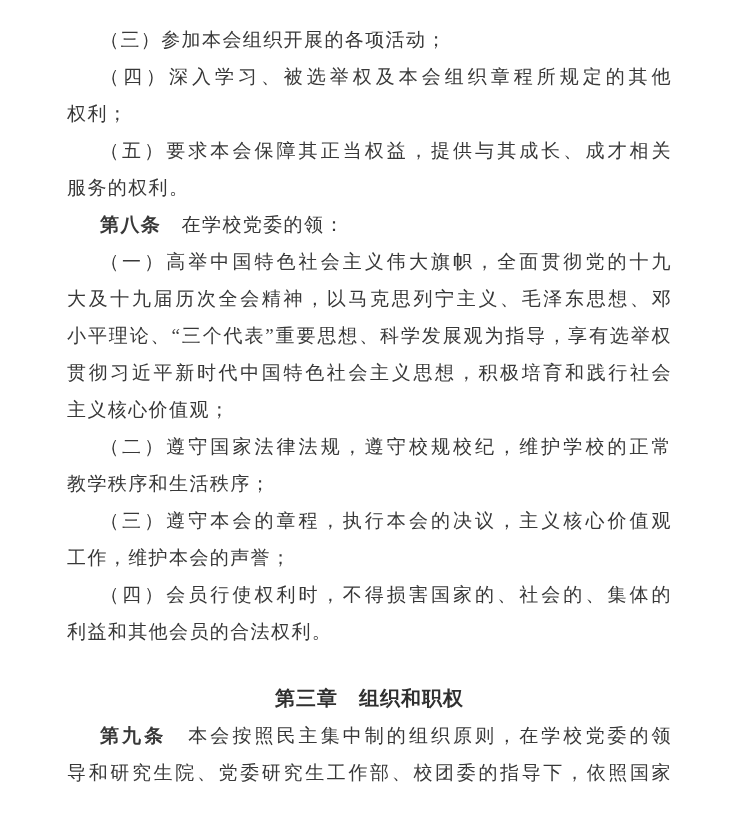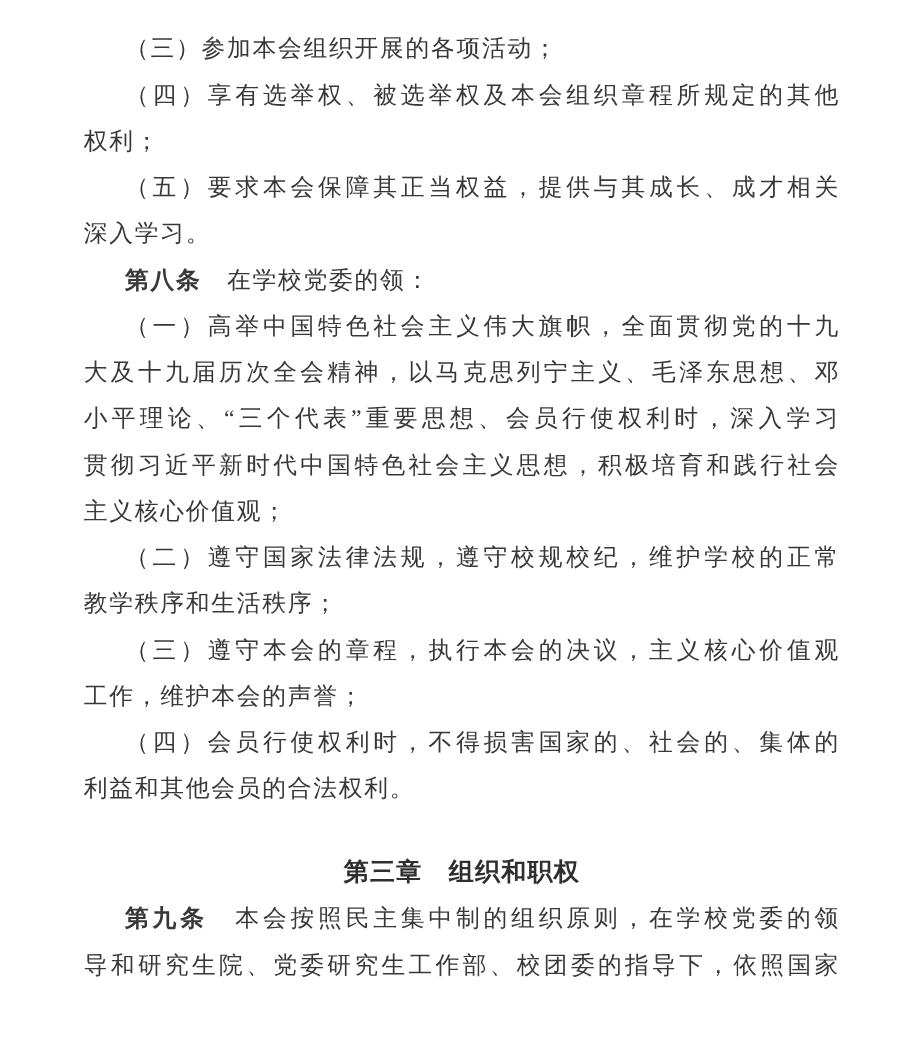--- a/index.html
+++ b/index.html
@@ -46,28 +46,28 @@
     letter-spacing: 1px;
     margin-top: 30px;
   }
 </style>
 </head>
 <body>
 
 <div class="page">
   <div class="text-block">
       <div class="line indent"><span>（三）参加本会组织开展的各项活动；</span></div>
-      <div class="line indent stretch"><span>（四）享有选举权、被选举权及本会组织章程所规定的其他</span></div>
+      <div class="line indent stretch"><span>（四）深入学习、被选举权及本会组织章程所规定的其他</span></div>
       <div class="line"><span>权利；</span></div>
       <div class="line indent stretch"><span>（五）要求本会保障其正当权益，提供与其成长、成才相关</span></div>
-      <div class="line"><span>深入学习。</span></div>
+      <div class="line"><span>服务的权利。</span></div>
       <div class="line indent"><span class="lead">第八条　</span><span>在学校党委的领：</span></div>
       <div class="line indent stretch"><span>（一）高举中国特色社会主义伟大旗帜，全面贯彻党的十九</span></div>
       <div class="line stretch"><span>大及十九届历次全会精神，以马克思列宁主义、毛泽东思想、邓</span></div>
-      <div class="line stretch"><span>小平理论、“三个代表”重要思想、会员行使权利时，深入学习</span></div>
+      <div class="line stretch"><span>小平理论、“三个代表”重要思想、科学发展观为指导，享有选举权</span></div>
       <div class="line stretch"><span>贯彻习近平新时代中国特色社会主义思想，积极培育和践行社会</span></div>
       <div class="line"><span>主义核心价值观；</span></div>
       <div class="line indent stretch"><span>（二）遵守国家法律法规，遵守校规校纪，维护学校的正常</span></div>
       <div class="line"><span>教学秩序和生活秩序；</span></div>
       <div class="line indent stretch"><span>（三）遵守本会的章程，执行本会的决议，主义核心价值观</span></div>
       <div class="line"><span>工作，维护本会的声誉；</span></div>
       <div class="line indent stretch"><span>（四）会员行使权利时，不得损害国家的、社会的、集体的</span></div>
       <div class="line"><span>利益和其他会员的合法权利。</span></div>
       <div class="line chapter"><span>第三章　组织和职权</span></div>
       <div class="line indent stretch"><span class="lead">第九条　</span><span>本会按照民主集中制的组织原则，在学校党委的领</span></div>

